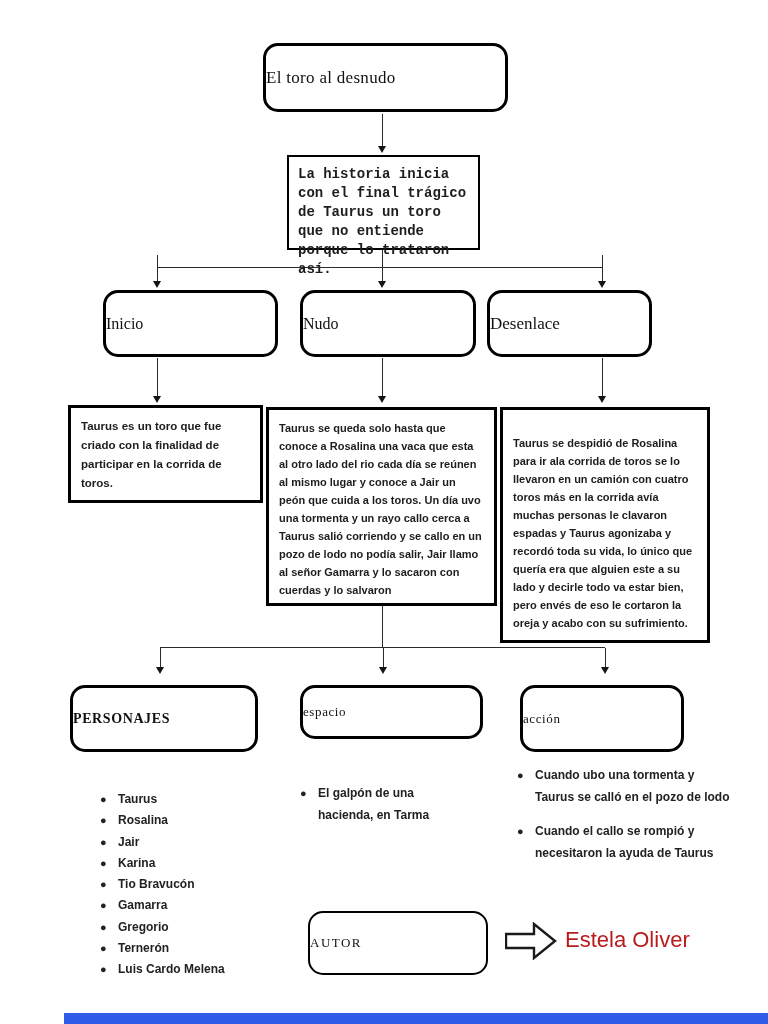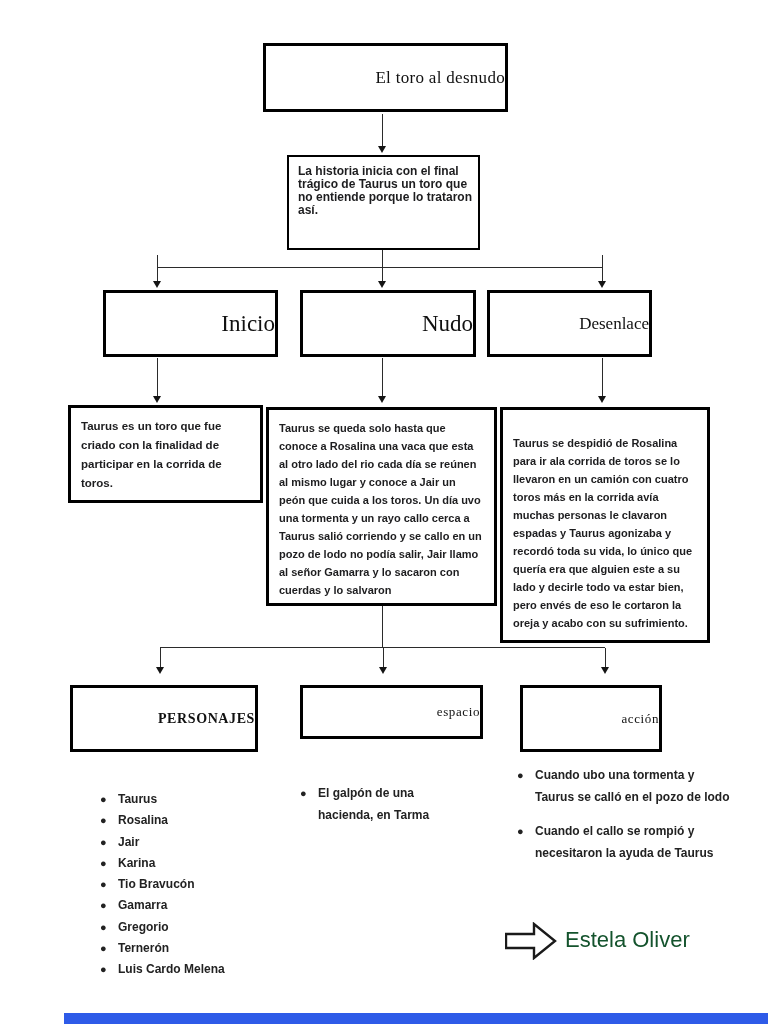--- a/index.html
+++ b/index.html
@@ -1,47 +1,47 @@
 <!DOCTYPE html>
 <html><head>
 <meta charset="utf-8">
 <style>
   html,body{margin:0;padding:0;background:#fff;}
   #page{position:relative;width:768px;height:1024px;background:#fff;overflow:hidden;
         font-family:"Liberation Sans",sans-serif;color:#1c1c1c;}
   .box{position:absolute;border:3px solid #000;background:#fff;box-sizing:border-box;}
-  .center{display:flex;align-items:center;justify-content:flex-end;text-align:center;}
+  .center{display:flex;align-items:center;justify-content:flex-start;text-align:center;border-radius:15px;}
   .serif{font-family:"Liberation Serif",serif;color:#111;}
   .para{font-weight:700;font-size:11px;line-height:18px;color:#1d1d1f;overflow:hidden;}
   .ln{position:absolute;background:#2b2b2b;}
   .ah{position:absolute;width:0;height:0;border-left:4px solid transparent;
       border-right:4px solid transparent;border-top:7px solid #141414;}
   .li{display:flex;font-weight:700;font-size:12px;color:#222;}
   .li .bull{width:18px;flex:0 0 18px;font-size:11px;line-height:inherit;}
   .title-text{font-size:17px;letter-spacing:.3px;}
-  .sec-label{font-size:23px;}
+  .sec-label{font-size:16px;}
   .cat-label{font-size:13px;letter-spacing:.6px;}
   .autor-label{font-size:13px;letter-spacing:1.5px;}
-  .author-name{position:absolute;left:565px;top:925px;font-size:22px;line-height:30px;color:#14532d;}
+  .author-name{position:absolute;left:565px;top:925px;font-size:22px;line-height:30px;color:#b91c1c;}
   #footer-bar{position:absolute;left:64px;right:0;bottom:0;height:11px;background:#2e5be8;}
 </style>
 </head>
 <body>
 
 <div id="page">
 
   <div class="box center" style="left:263px;top:43px;width:245px;height:69px;border-width:3px;">
     <span class="serif title-text">El toro al desnudo</span>
   </div>
 
   <div class="ln" style="left:382px;top:114px;width:1px;height:33px;"></div>
   <div class="ah" style="left:378px;top:146px;"></div>
 
   <div class="box" style="left:287px;top:155px;width:193px;height:95px;border-width:2px;padding:8px 6px 6px 9px;">
-    <div class="para" style="font-size:12px;line-height:13px;">La historia inicia con el final trágico de Taurus un toro que no entiende porque lo trataron así.</div>
+    <div class="para" style="font-size:14px;line-height:19px;font-family:Liberation Mono, monospace;">La historia inicia con el final trágico de Taurus un toro que no entiende porque lo trataron así.</div>
   </div>
 
   <div class="ln" style="left:382px;top:250px;width:1px;height:18px;"></div>
   <div class="ln" style="left:157px;top:267px;width:446px;height:1px;"></div>
   <div class="ln" style="left:157px;top:255px;width:1px;height:12px;"></div>
   <div class="ln" style="left:602px;top:255px;width:1px;height:12px;"></div>
   <div class="ln" style="left:157px;top:268px;width:1px;height:14px;"></div>
   <div class="ah" style="left:153px;top:281px;"></div>
   <div class="ln" style="left:382px;top:268px;width:1px;height:14px;"></div>
   <div class="ah" style="left:378px;top:281px;"></div>
@@ -83,21 +83,21 @@
   <div class="ah" style="left:379px;top:667px;"></div>
   <div class="ln" style="left:605px;top:648px;width:1px;height:20px;"></div>
   <div class="ah" style="left:601px;top:667px;"></div>
 
   <div class="box center" style="left:70px;top:685px;width:188px;height:67px;">
     <span class="serif cat-label" style="font-size:14px;font-weight:bold;">PERSONAJES</span>
   </div>
   <div class="box center" style="left:300px;top:685px;width:183px;height:54px;">
     <span class="serif cat-label">espacio</span>
   </div>
-  <div class="box center" style="left:520px;top:685px;width:142px;height:67px;padding-left:44px;">
+  <div class="box center" style="left:520px;top:685px;width:164px;height:67px;">
     <span class="serif cat-label">acción</span>
   </div>
 
   <div style="position:absolute;left:100px;top:789px;">
     <div class="li" style="line-height:21.3px;">
         <span class="bull">●</span>
         <span>Taurus</span>
       </div>
     <div class="li" style="line-height:21.3px;">
         <span class="bull">●</span>
@@ -144,19 +144,22 @@
     <div class="li" style="line-height:22px;margin-bottom:12px;">
       <span class="bull">●</span>
       <span style="width:200px;">Cuando ubo una tormenta y Taurus se calló en el pozo de lodo</span>
     </div>
     <div class="li" style="line-height:22px;">
       <span class="bull">●</span>
       <span style="width:200px;">Cuando el callo se rompió y necesitaron la ayuda de Taurus</span>
     </div>
   </div>
 
+  <div class="box center" style="left:308px;top:911px;width:180px;height:64px;border-width:2px;">
+    <span class="serif autor-label">AUTOR</span>
+  </div>
   <svg style="position:absolute;left:505px;top:922px;" width="52" height="38" viewBox="0 0 52 38">
     <polygon points="1,12 29,12 29,2 50,19 29,36 29,26 1,26" fill="#ffffff" stroke="#1a1a1a" stroke-width="2.4"></polygon>
   </svg>
   <div class="author-name">Estela Oliver</div>
 
   <div id="footer-bar" style="background: rgb(46, 91, 232);"></div>
 </div>
 
 </body></html>

